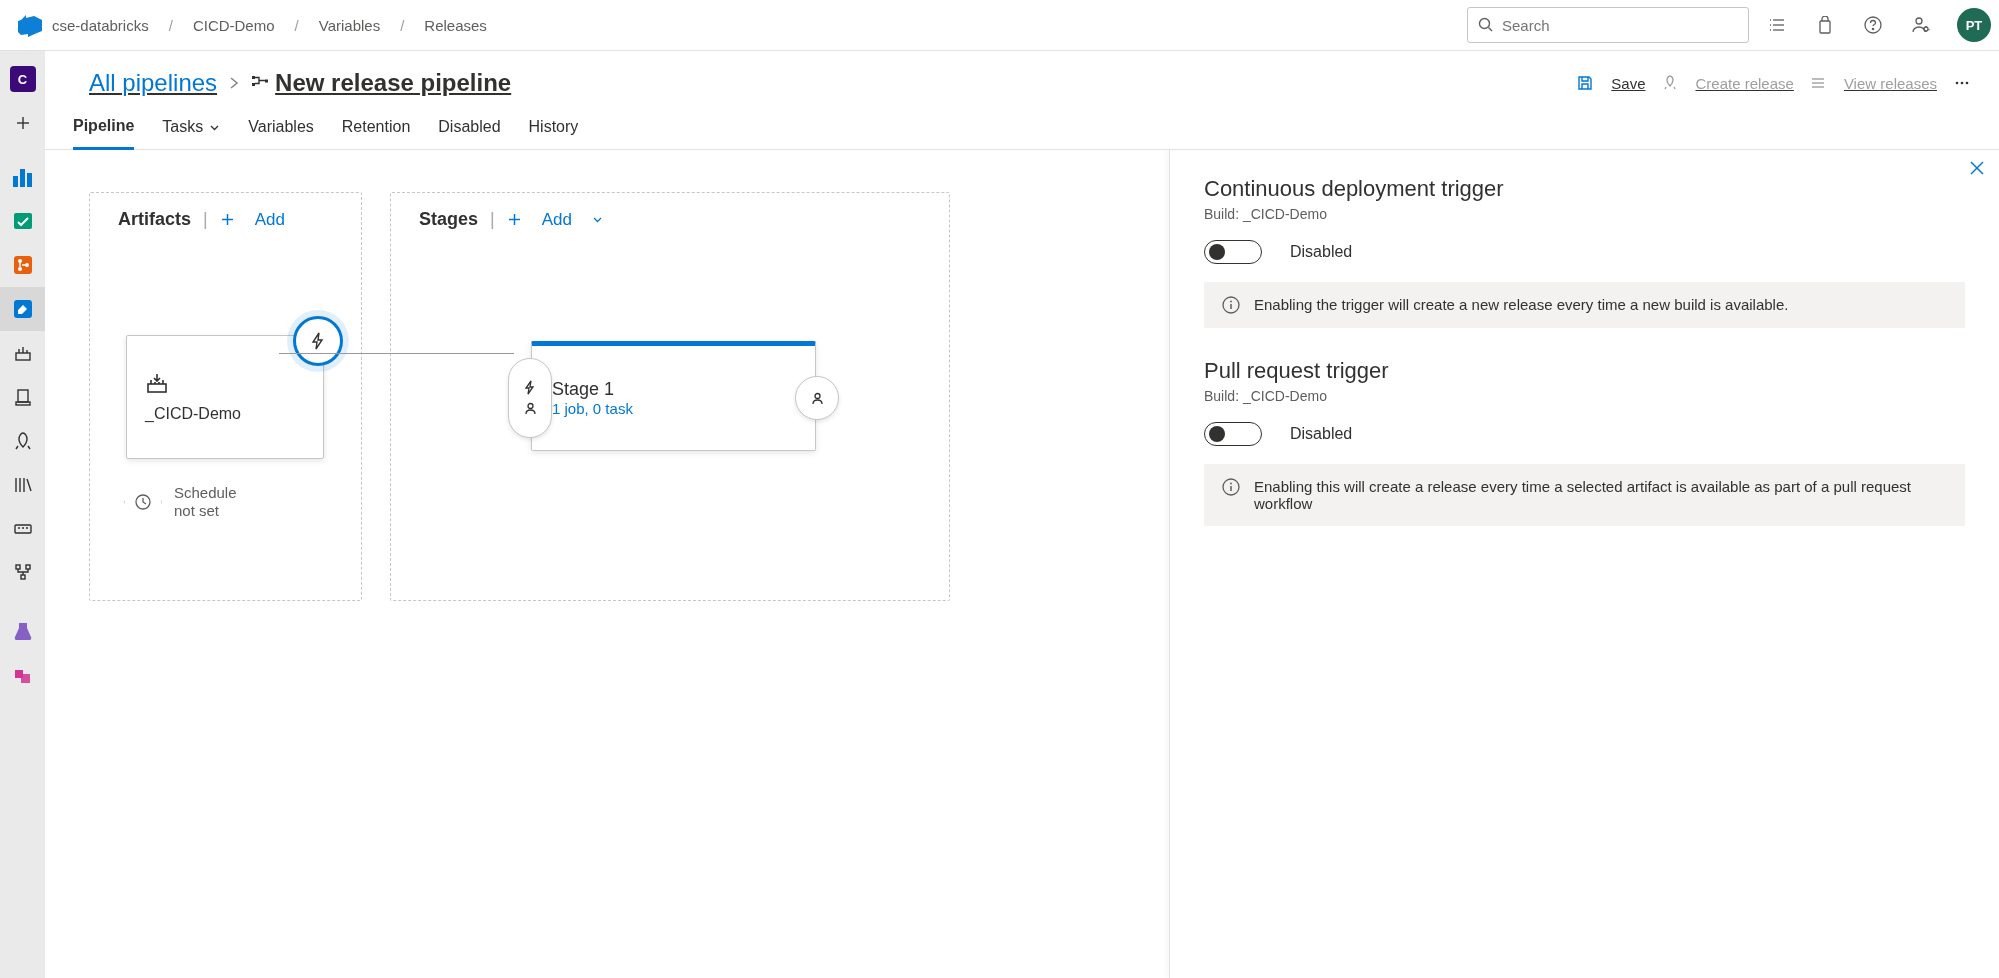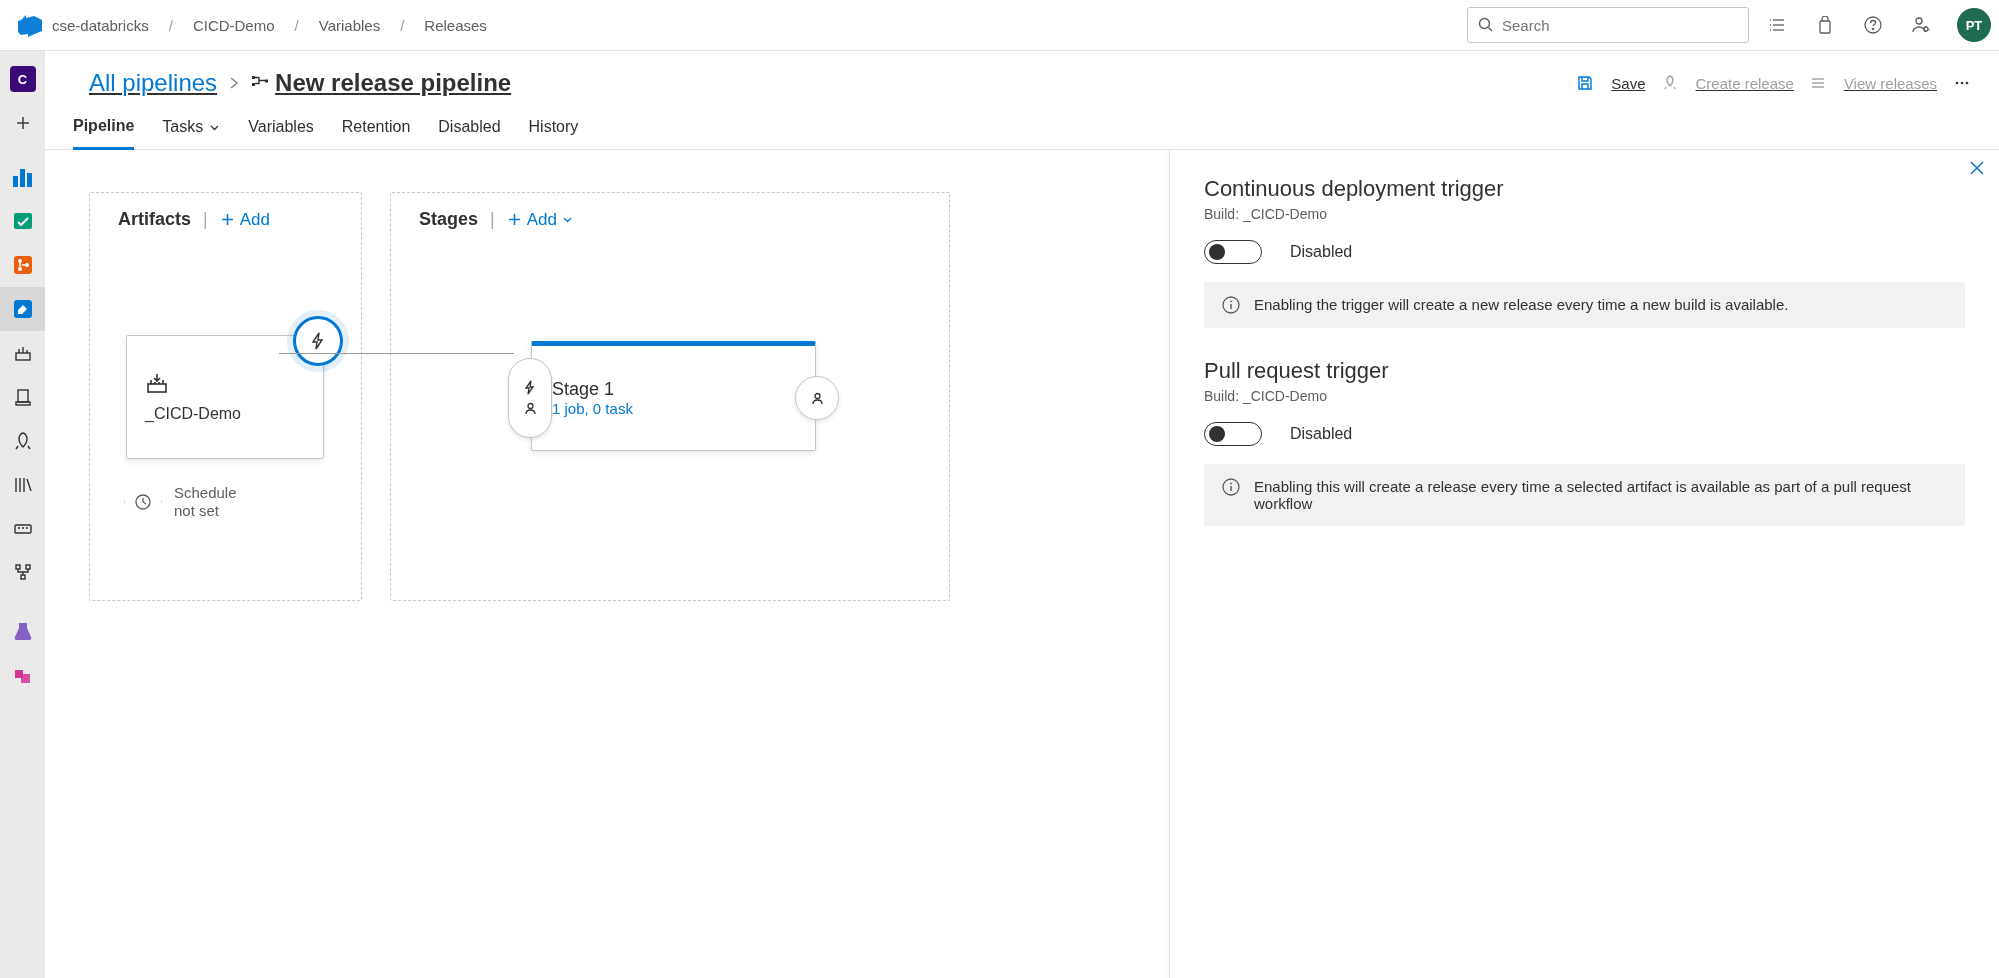--- a/index.html
+++ b/index.html
@@ -43,21 +43,21 @@
 
 
 .content-row { flex: 1; display: flex; overflow: hidden; }
 .canvas { flex: 1; padding: 42px 44px; position: relative; }
 .columns { display: flex; gap: 28px; }
 .col-box { border: 1px dashed #c8c6c4; border-radius: 2px; position: relative; }
 .col-artifacts { width: 273px; height: 409px; }
 .col-stages { width: 560px; height: 409px; }
 .col-header { position: absolute; top: 16px; left: 28px; display: flex; align-items: center; gap: 10px; font-size: 18px; font-weight: 600; }
 .col-header .bar { color: #aaa; font-weight: 400; margin: 0 2px; }
-.col-header .add-link { color: #0078d4; font-weight: 400; font-size: 17px; display: flex; align-items: center; gap: 5px; cursor: pointer; }
+.col-header .add-link { color: #0078d4; font-weight: 400; font-size: 17px; display: flex; align-items: center; gap: 20px; cursor: pointer; }
 
 
 .artifact-card { position: absolute; top: 142px; left: 36px; width: 198px; height: 124px; background: #fff; border: 1px solid #c8c6c4; border-radius: 2px; box-shadow: 0 2px 6px rgba(0,0,0,0.1); padding: 18px 18px; display: flex; flex-direction: column; justify-content: center; gap: 10px; }
 .artifact-card .name { font-size: 16px; }
 .artifact-trigger-btn { position: absolute; top: -20px; right: -20px; width: 50px; height: 50px; border-radius: 50%; background: #fff; border: 3px solid #0078d4; display: flex; align-items: center; justify-content: center; cursor: pointer; box-shadow: 0 0 0 6px rgba(0,120,212,0.12); }
 
 .schedule-row { position: absolute; left: 34px; top: 288px; display: flex; align-items: center; gap: 12px; }
 .schedule-hex { width: 38px; height: 42px; background: #fff; border: 1px solid #c8c6c4; display: flex; align-items: center; justify-content: center; clip-path: polygon(25% 3%, 75% 3%, 100% 50%, 75% 97%, 25% 97%, 0 50%); }
 .schedule-text { font-size: 15px; color: #605e5c; line-height: 1.2; }
 

